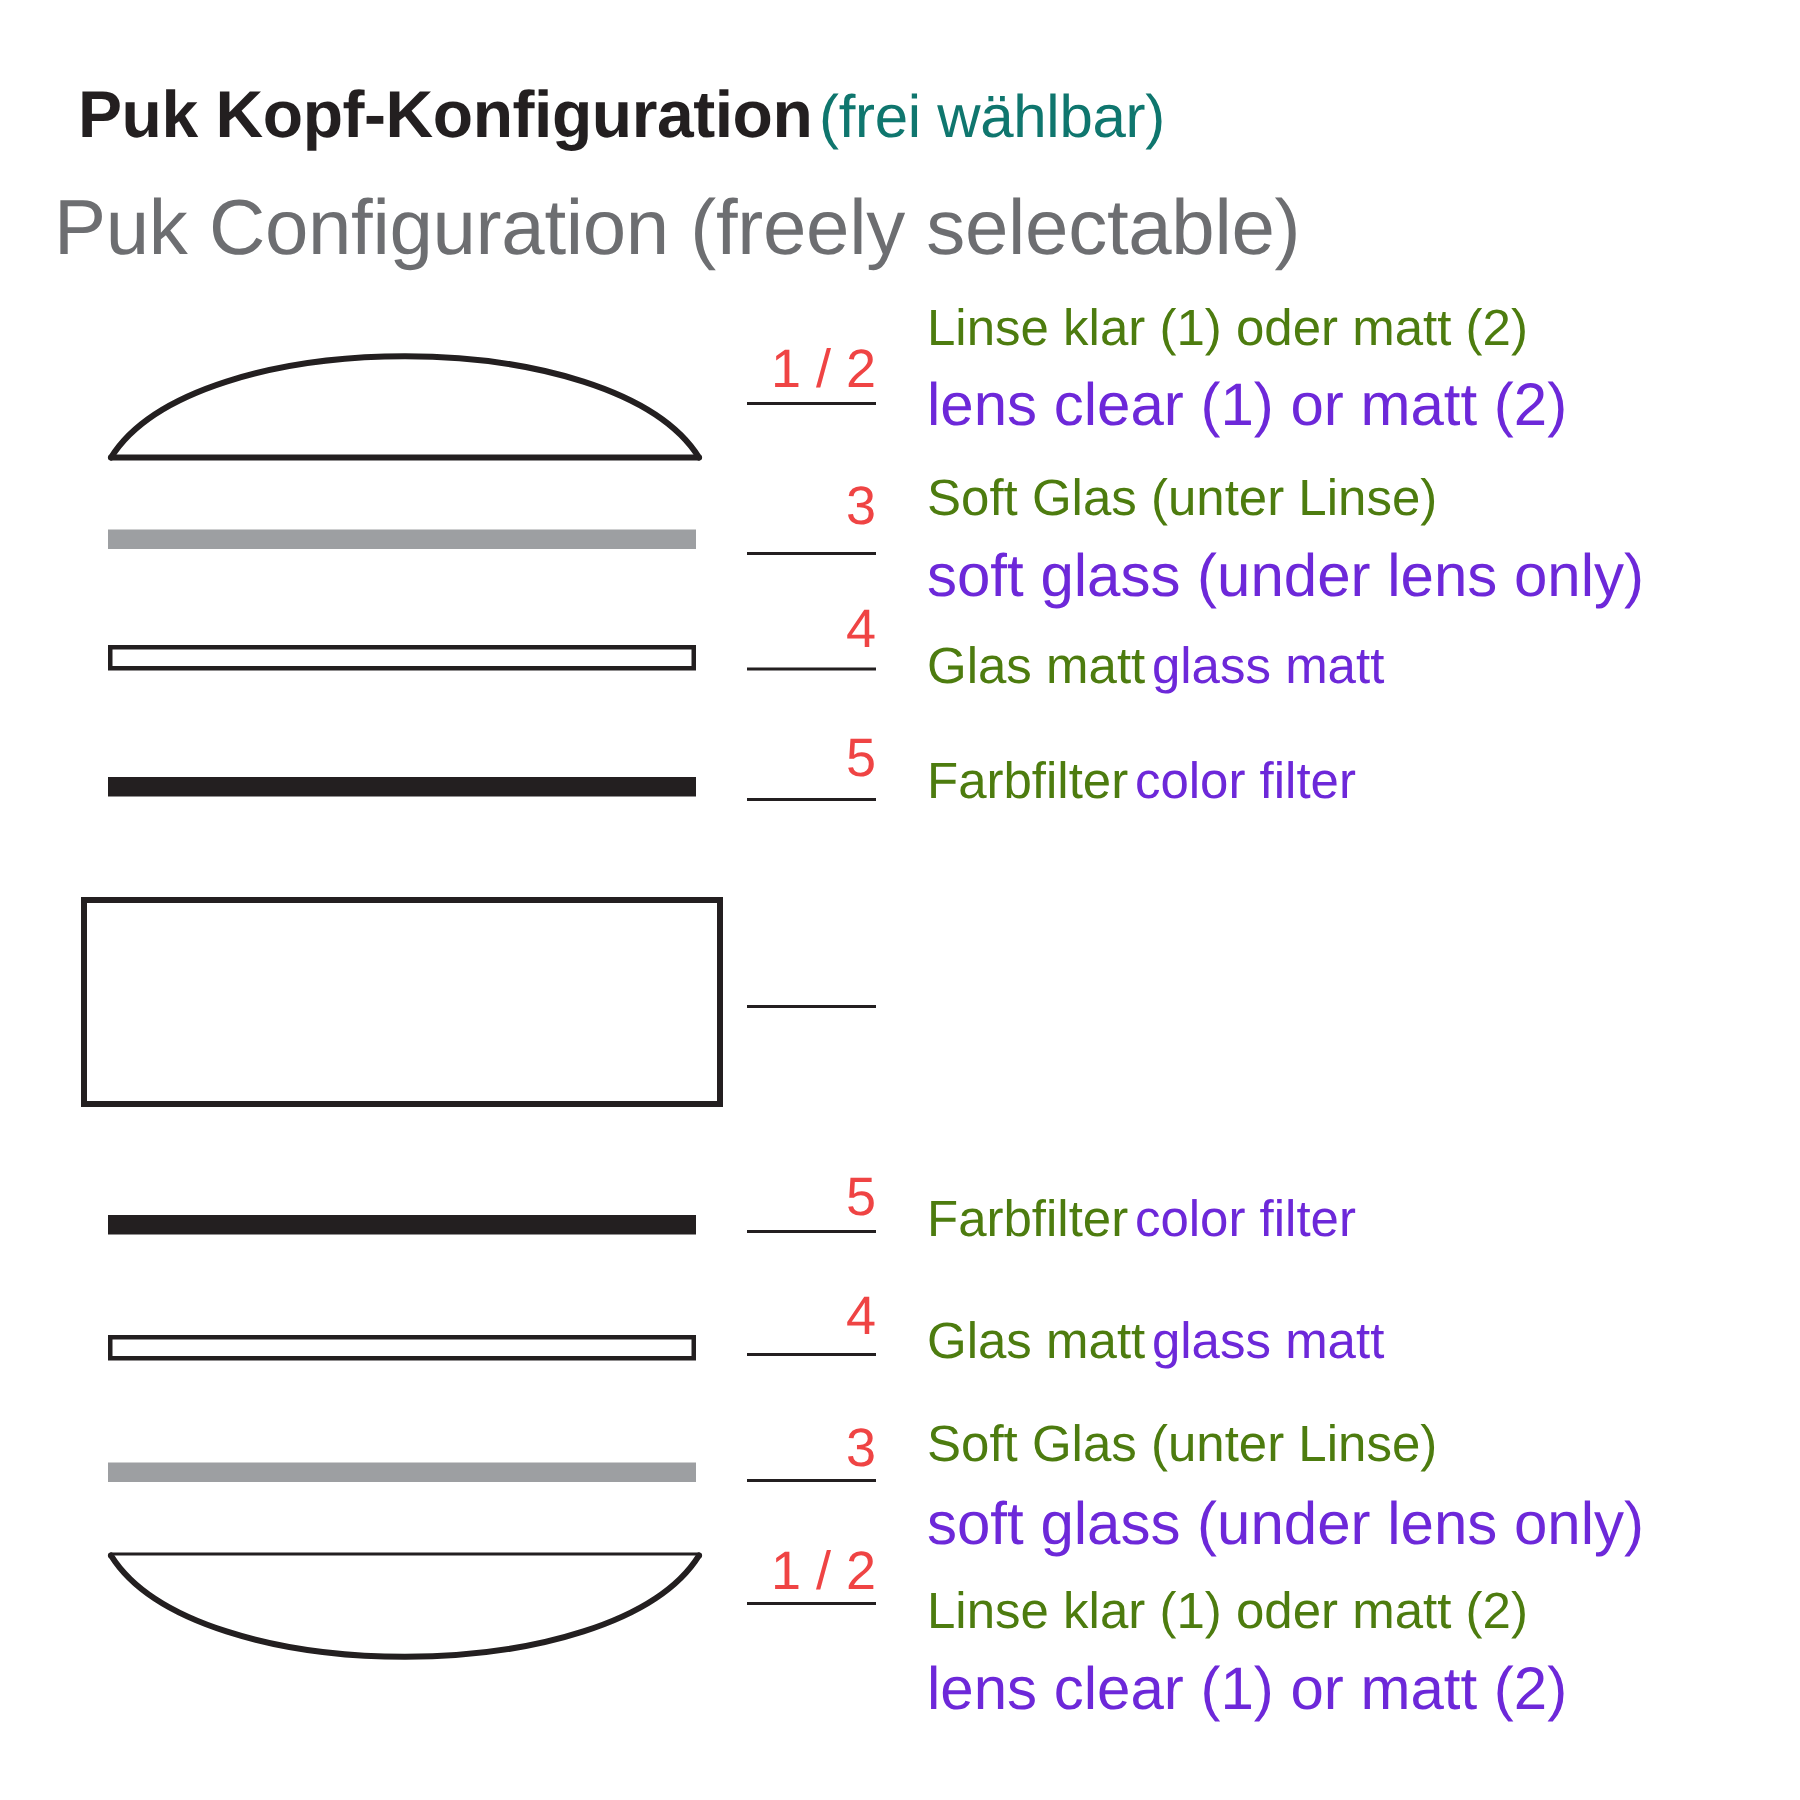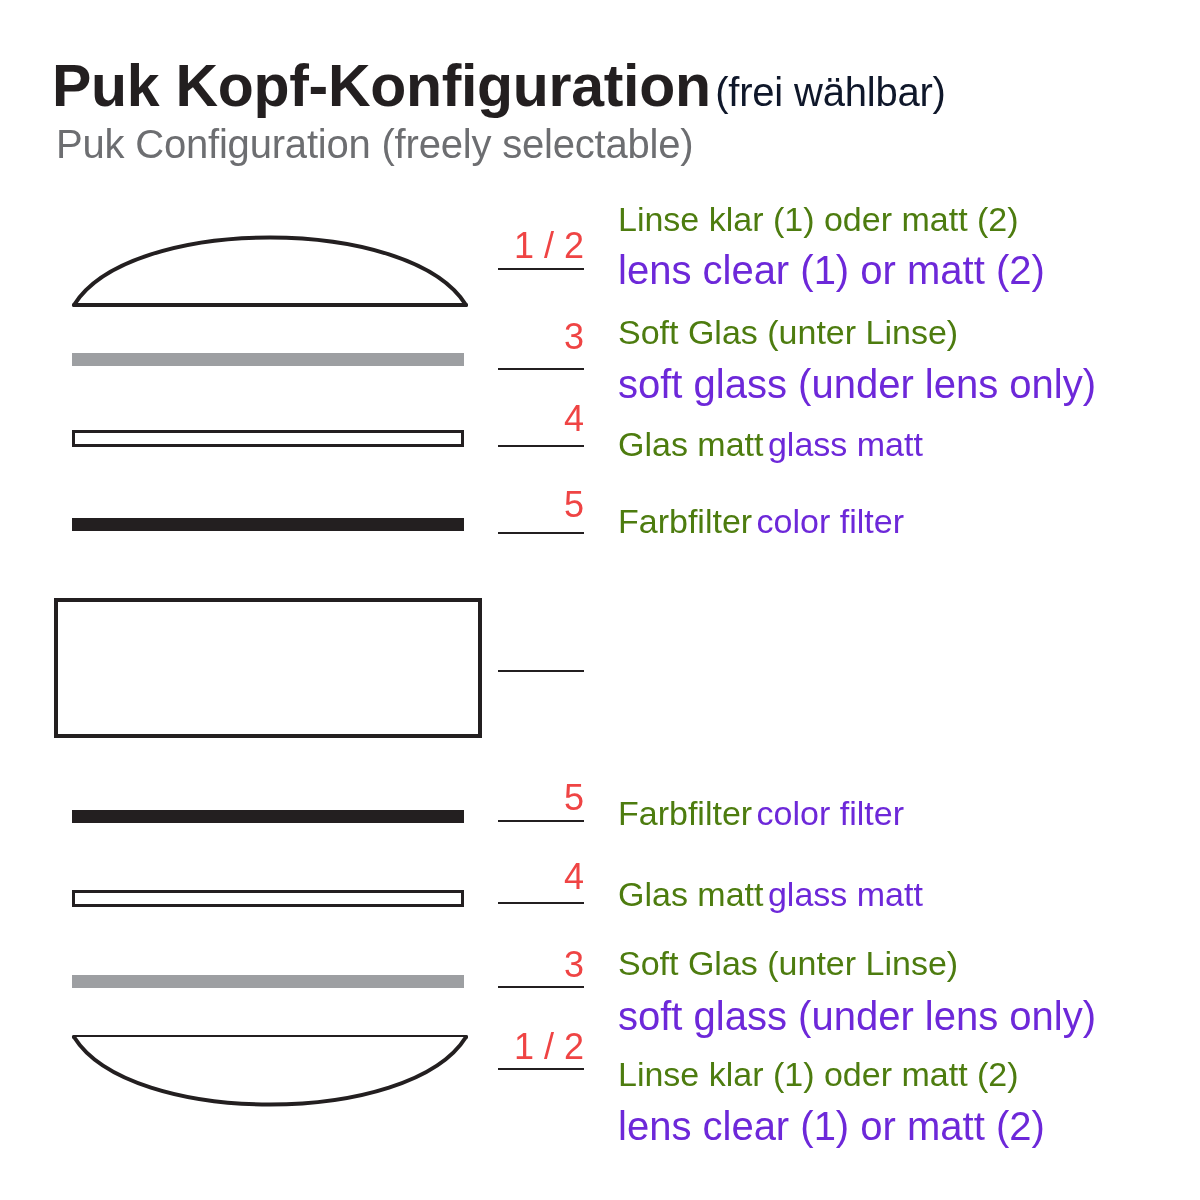--- a/index.html
+++ b/index.html
@@ -23,36 +23,36 @@
   }
 
   
   .title {
     position: absolute;
     left: 52px;
     top: 52px;
     white-space: nowrap;
   }
   .title .t-main {
-    font-size: 59px;
+    font-size: 44px;
     font-weight: bold;
     color: #231f20;
     letter-spacing: -0.3px;
   }
   .title .t-sub {
     font-size: 40px;
     font-weight: normal;
-    color: #0f172a;
+    color: #0f766e;
     letter-spacing: -0.2px;
   }
   .subtitle {
     position: absolute;
-    left: 56px;
+    left: 36px;
     top: 122px;
-    font-size: 40px;
+    font-size: 52px;
     color: #6d6e71;
     white-space: nowrap;
     letter-spacing: -0.2px;
   }
 
   
   .shape {
     position: absolute;
   }
 

